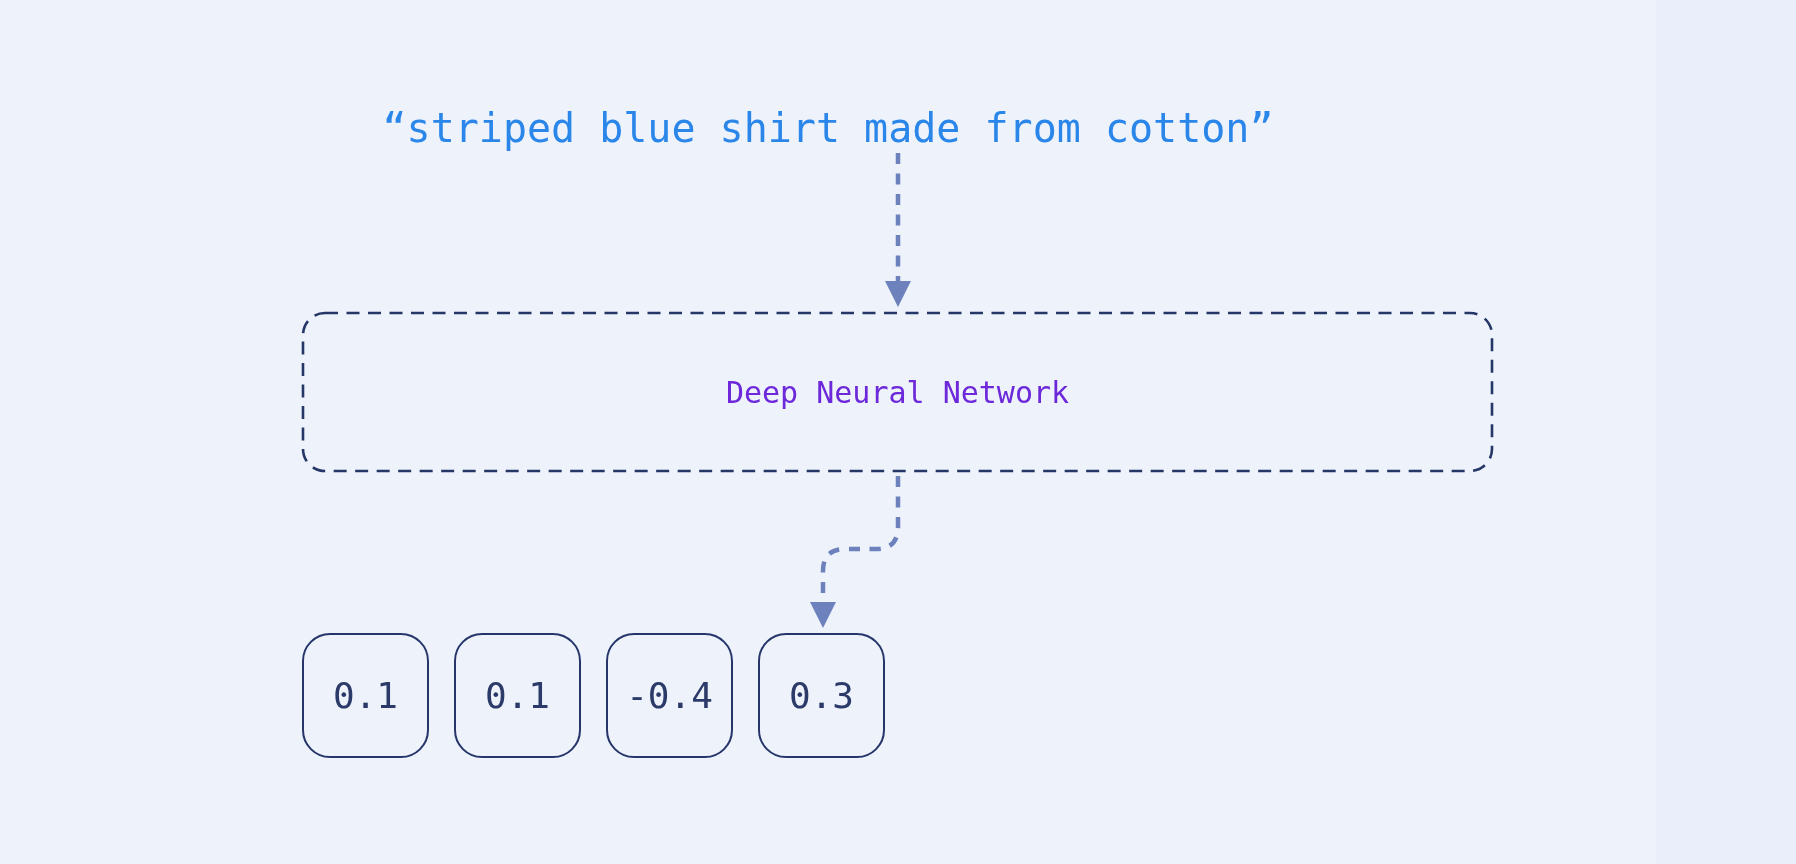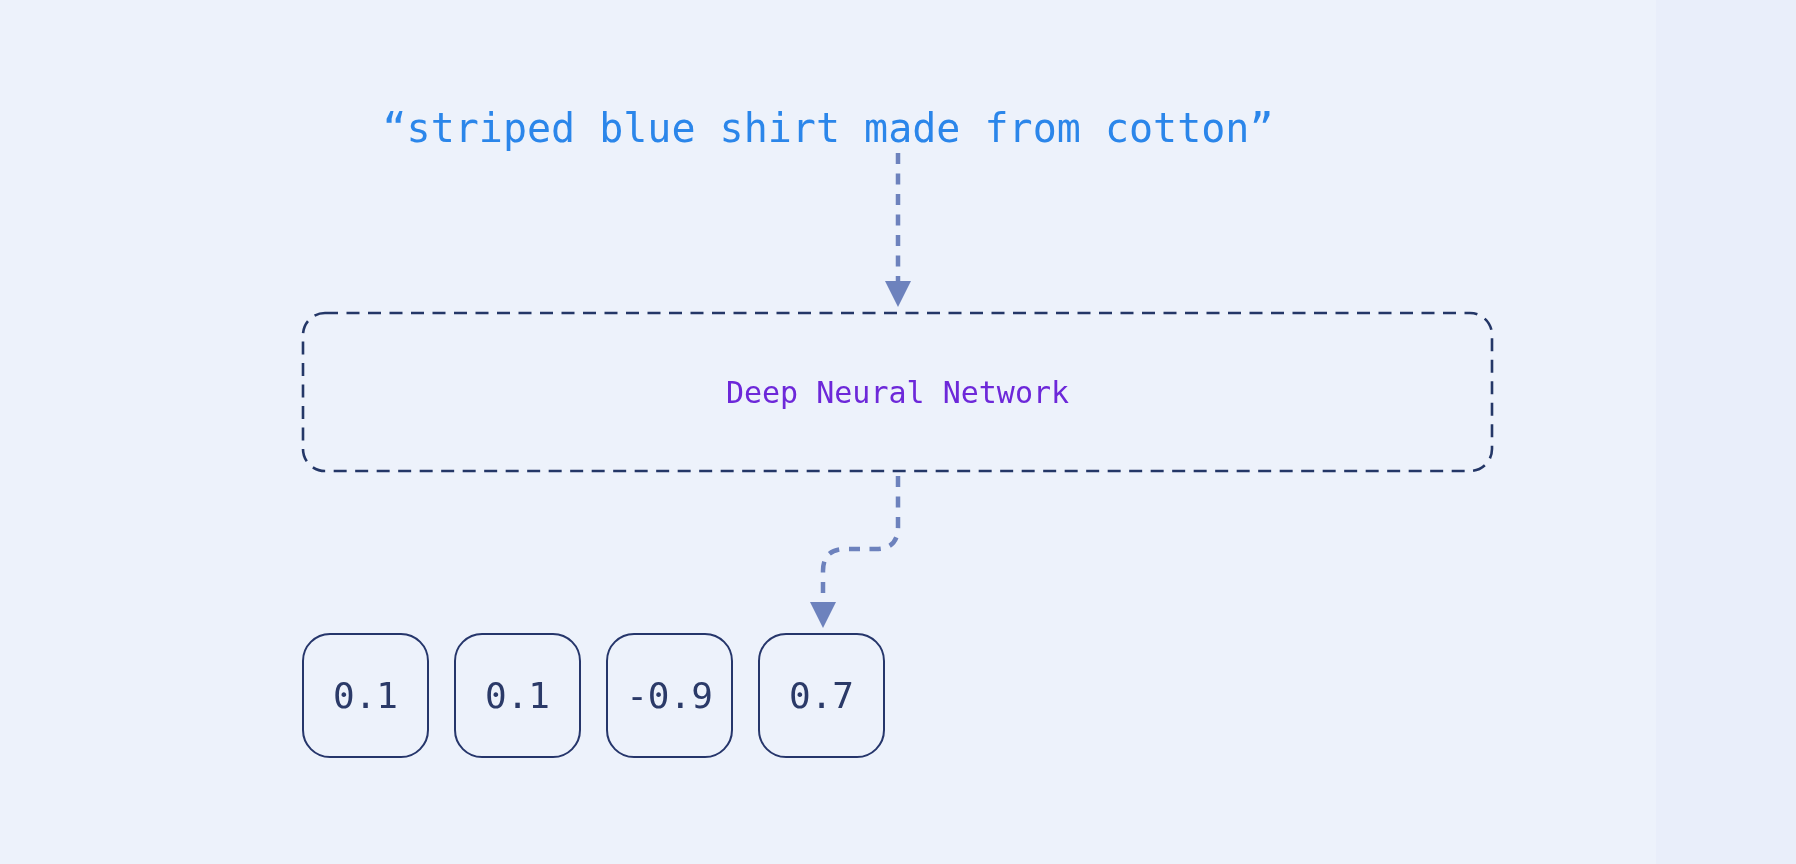--- a/index.html
+++ b/index.html
@@ -101,21 +101,21 @@
 
 
 
 
 
     <div class="value-box">
       <span>0.1</span>
     </div>
 
     <div class="value-box">
-      <span>-0.9</span>
+      <span>-0.4</span>
     </div>
 
     <div class="value-box">
-      <span>0.7</span>
+      <span>0.3</span>
     </div>
   </div>
 
 </div>
 
 </body></html>

